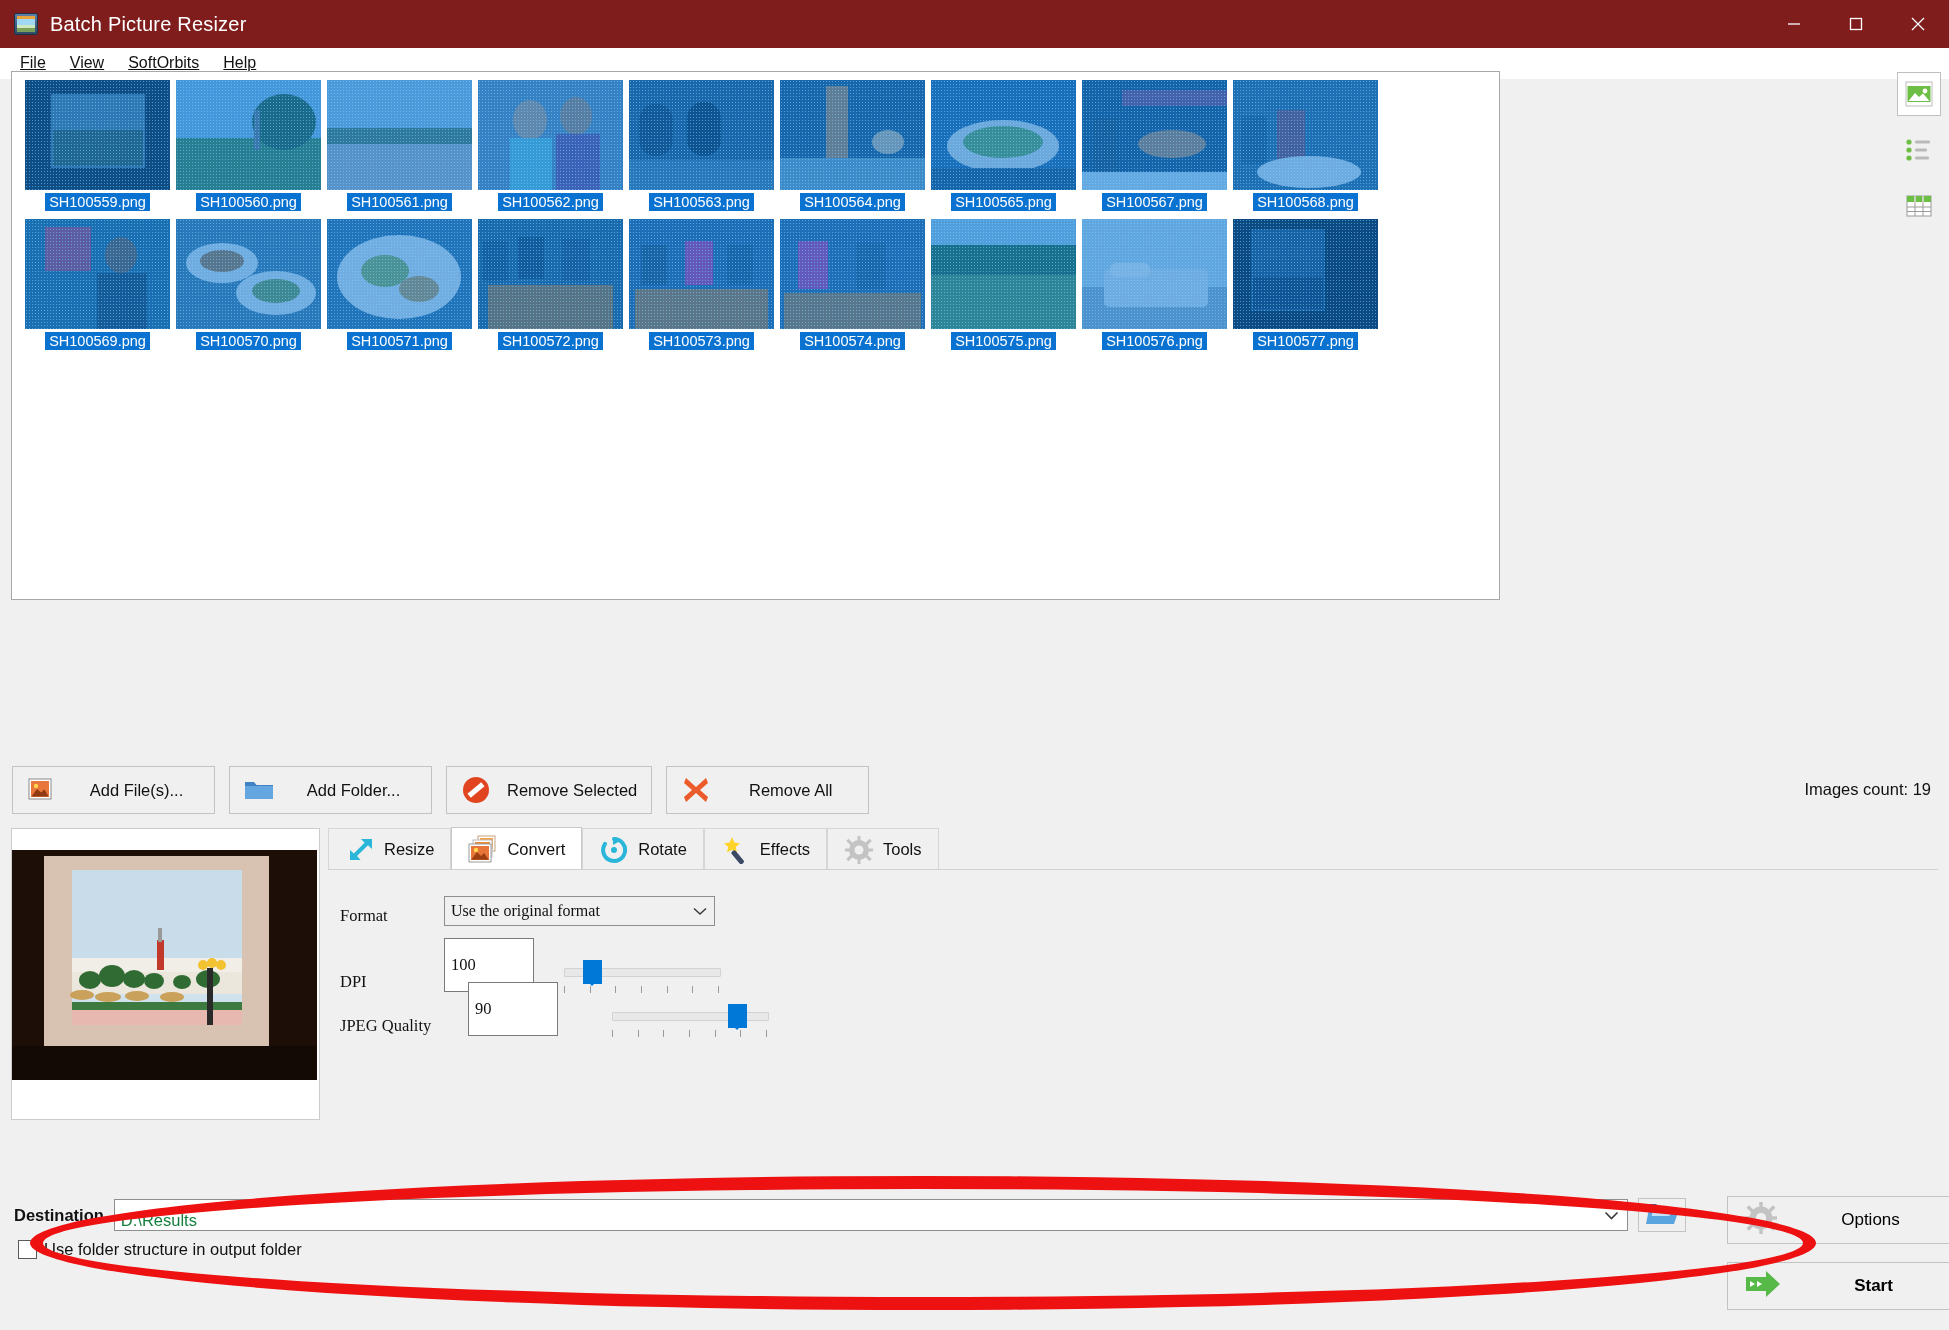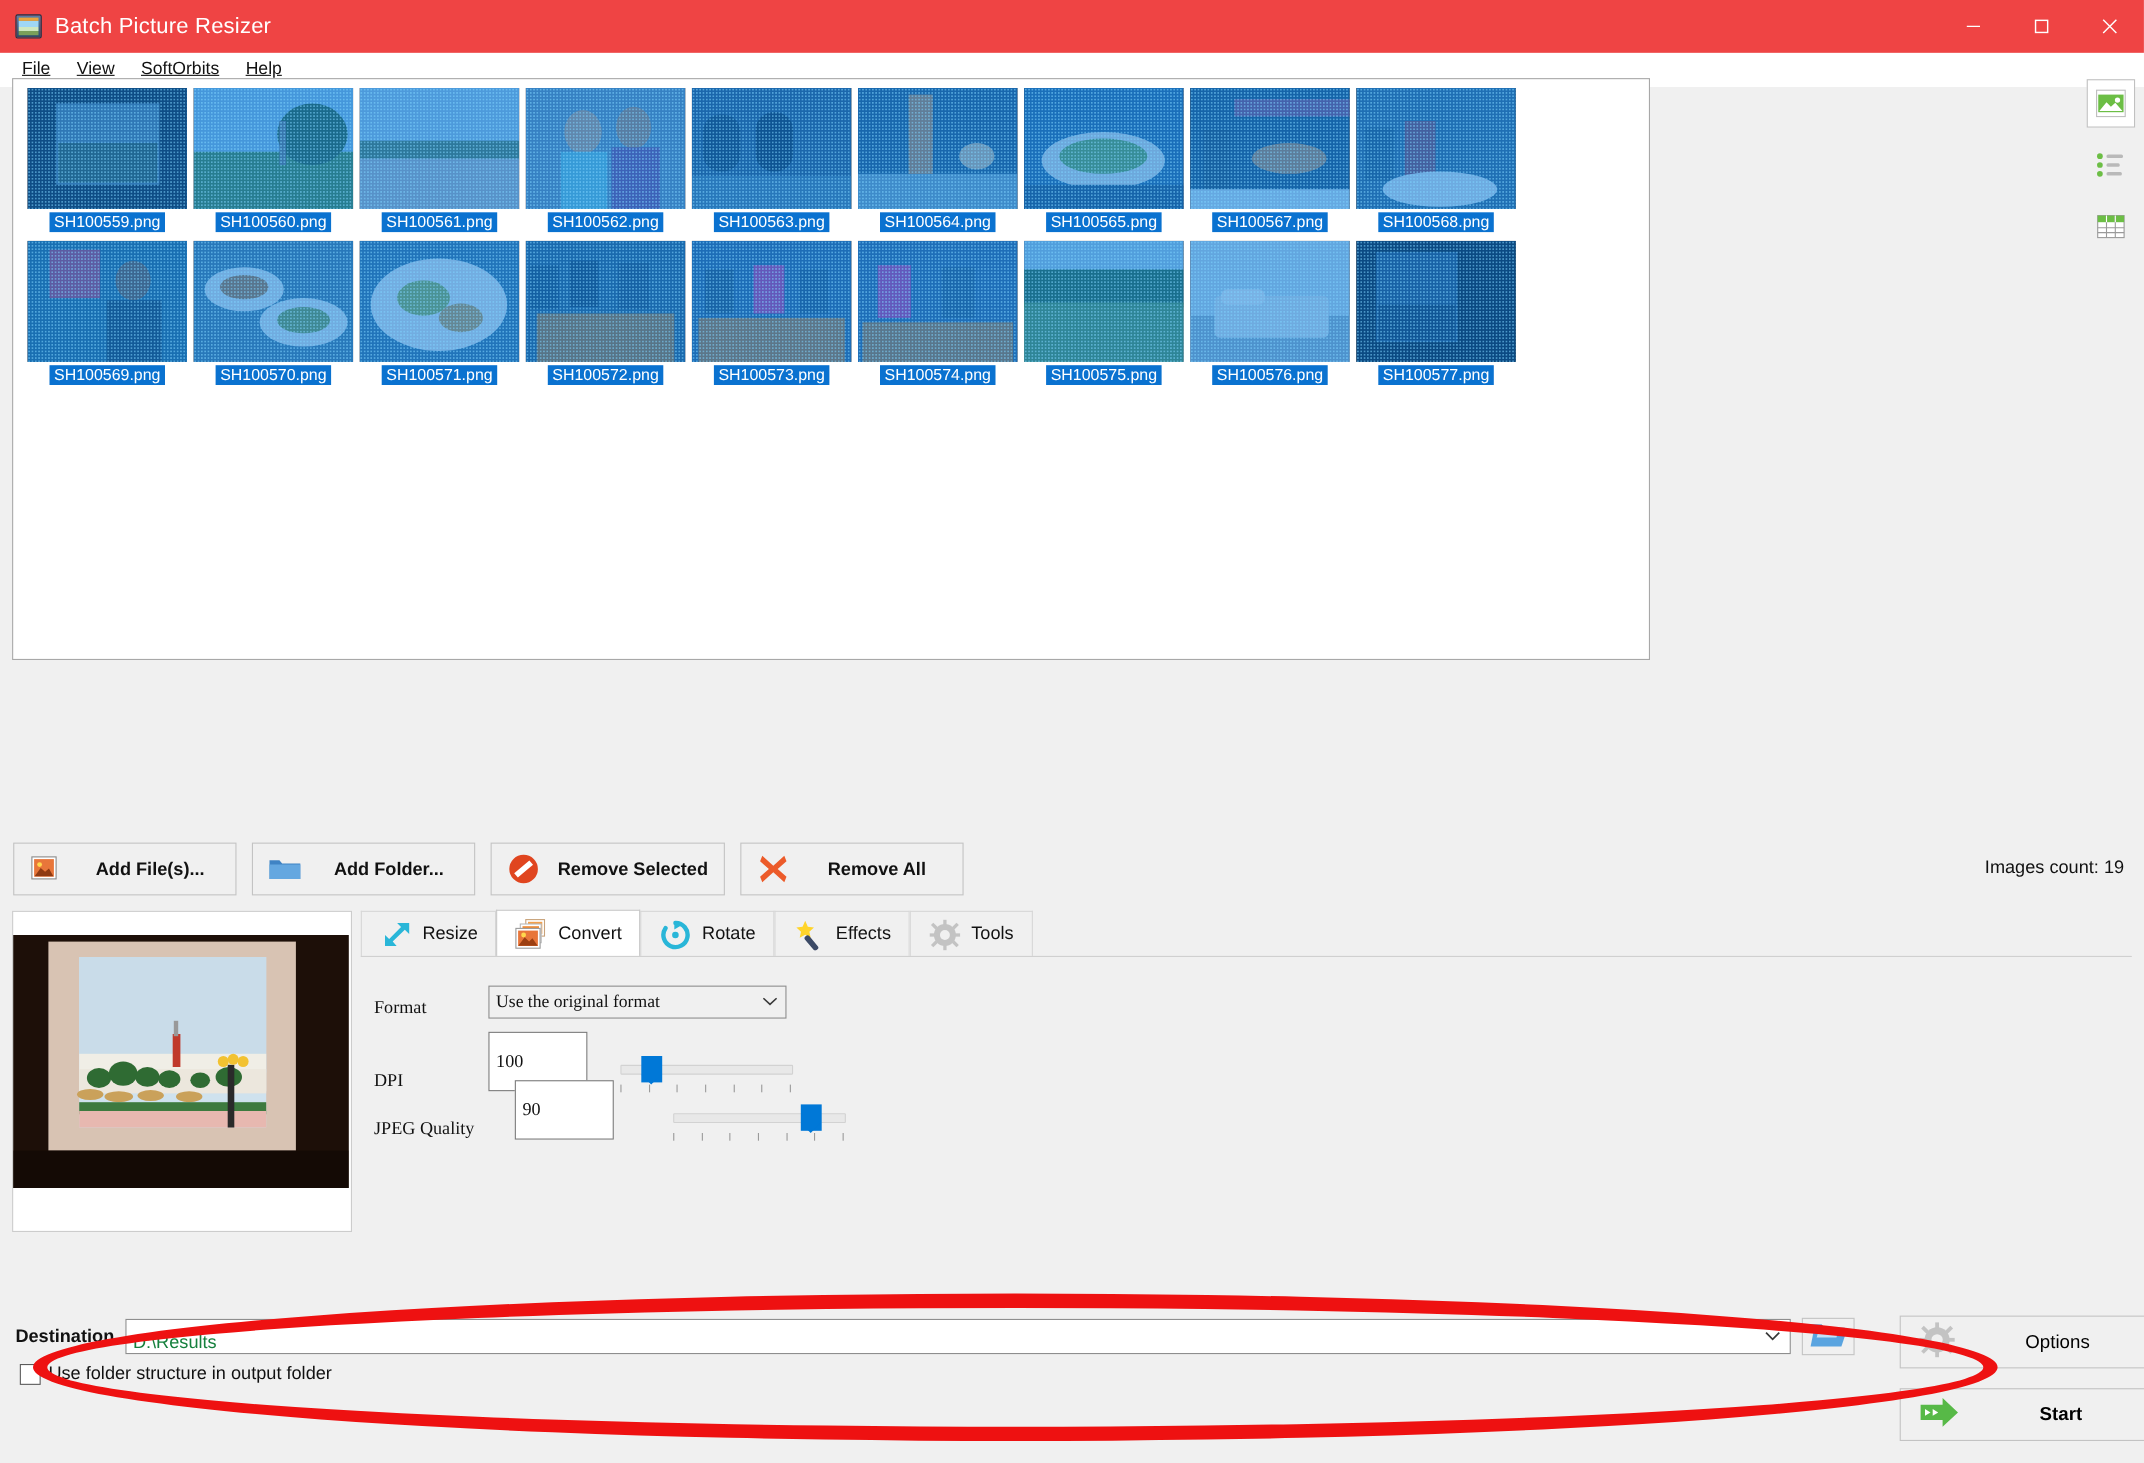--- a/index.html
+++ b/index.html
@@ -5,21 +5,21 @@
   html,body{margin:0;padding:0;}
   body{
     width:1949px;height:1330px;overflow:hidden;
     font-family:"Liberation Sans", sans-serif;
     background:#f0f0f0;
     -webkit-font-smoothing:antialiased;
   }
   .app{position:relative;width:1949px;height:1330px;background:#f0f0f0;}
 
   
-  .titlebar{height:48px;background:#ef4444;display:flex;align-items:center;position:relative;}
+  .titlebar{height:48px;background:#7f1d1d;display:flex;align-items:center;position:relative;}
   .tb-icon{width:22px;height:20px;margin-left:14px;margin-right:12px;position:relative;border-radius:2px;overflow:hidden;
     background:linear-gradient(#5a7fa8,#2e4a66);border:1px solid #1f3145;}
   .tb-icon:after{content:"";position:absolute;left:2px;top:5px;right:2px;bottom:2px;
     background:linear-gradient(#9fd7f5 0 45%,#cfe8c0 45% 70%,#7aa05a 70% 100%);}
   .tb-icon:before{content:"";position:absolute;left:2px;top:2px;right:2px;height:3px;background:#e8a33d;z-index:2;}
   .tb-title{color:#fff;font-size:20px;letter-spacing:.2px;}
   .wctrls{position:absolute;right:0;top:0;height:48px;display:flex;}
   .wbtn{width:62px;height:48px;display:flex;align-items:center;justify-content:center;cursor:default;}
   .wbtn svg{display:block;}
 
@@ -45,21 +45,21 @@
 
   
   .viewbar{position:absolute;right:10px;top:72px;width:42px;display:flex;flex-direction:column;gap:12px;}
   .vbtn{width:42px;height:42px;display:flex;align-items:center;justify-content:center;background:#f0f0f0;border:1px solid transparent;}
   .vbtn.active{background:#fff;border:1px solid #c0c0c0;}
 
   
   .actions{position:absolute;left:12px;top:766px;display:flex;gap:14px;}
   .abtn{height:46px;min-width:173px;background:#f0f0f0;border:1px solid #c3c3c3;display:flex;align-items:center;
     padding:0 14px;gap:16px;font-size:16.5px;color:#111;cursor:default;}
-  .abtn .lbl{flex:1;text-align:center;font-weight:bold;}
+  .abtn .lbl{flex:1;text-align:center;}
   .abtn .ico{width:30px;height:30px;flex:0 0 30px;display:flex;align-items:center;justify-content:center;}
   .count{position:absolute;right:18px;top:780px;font-size:16.5px;color:#111;}
 
   
   .preview{position:absolute;left:11px;top:828px;width:307px;height:290px;background:#fff;border:1px solid #cccccc;overflow:hidden;}
   .pv-inner{position:absolute;left:0;top:21px;width:305px;height:230px;background:#1d0f08;overflow:hidden;}
 
   
   .tabstrip{position:absolute;left:328px;top:828px;width:1610px;height:42px;display:flex;align-items:flex-end;}
   .tab{height:41px;display:flex;align-items:center;gap:9px;padding:0 16px;font-size:16.5px;color:#111;

